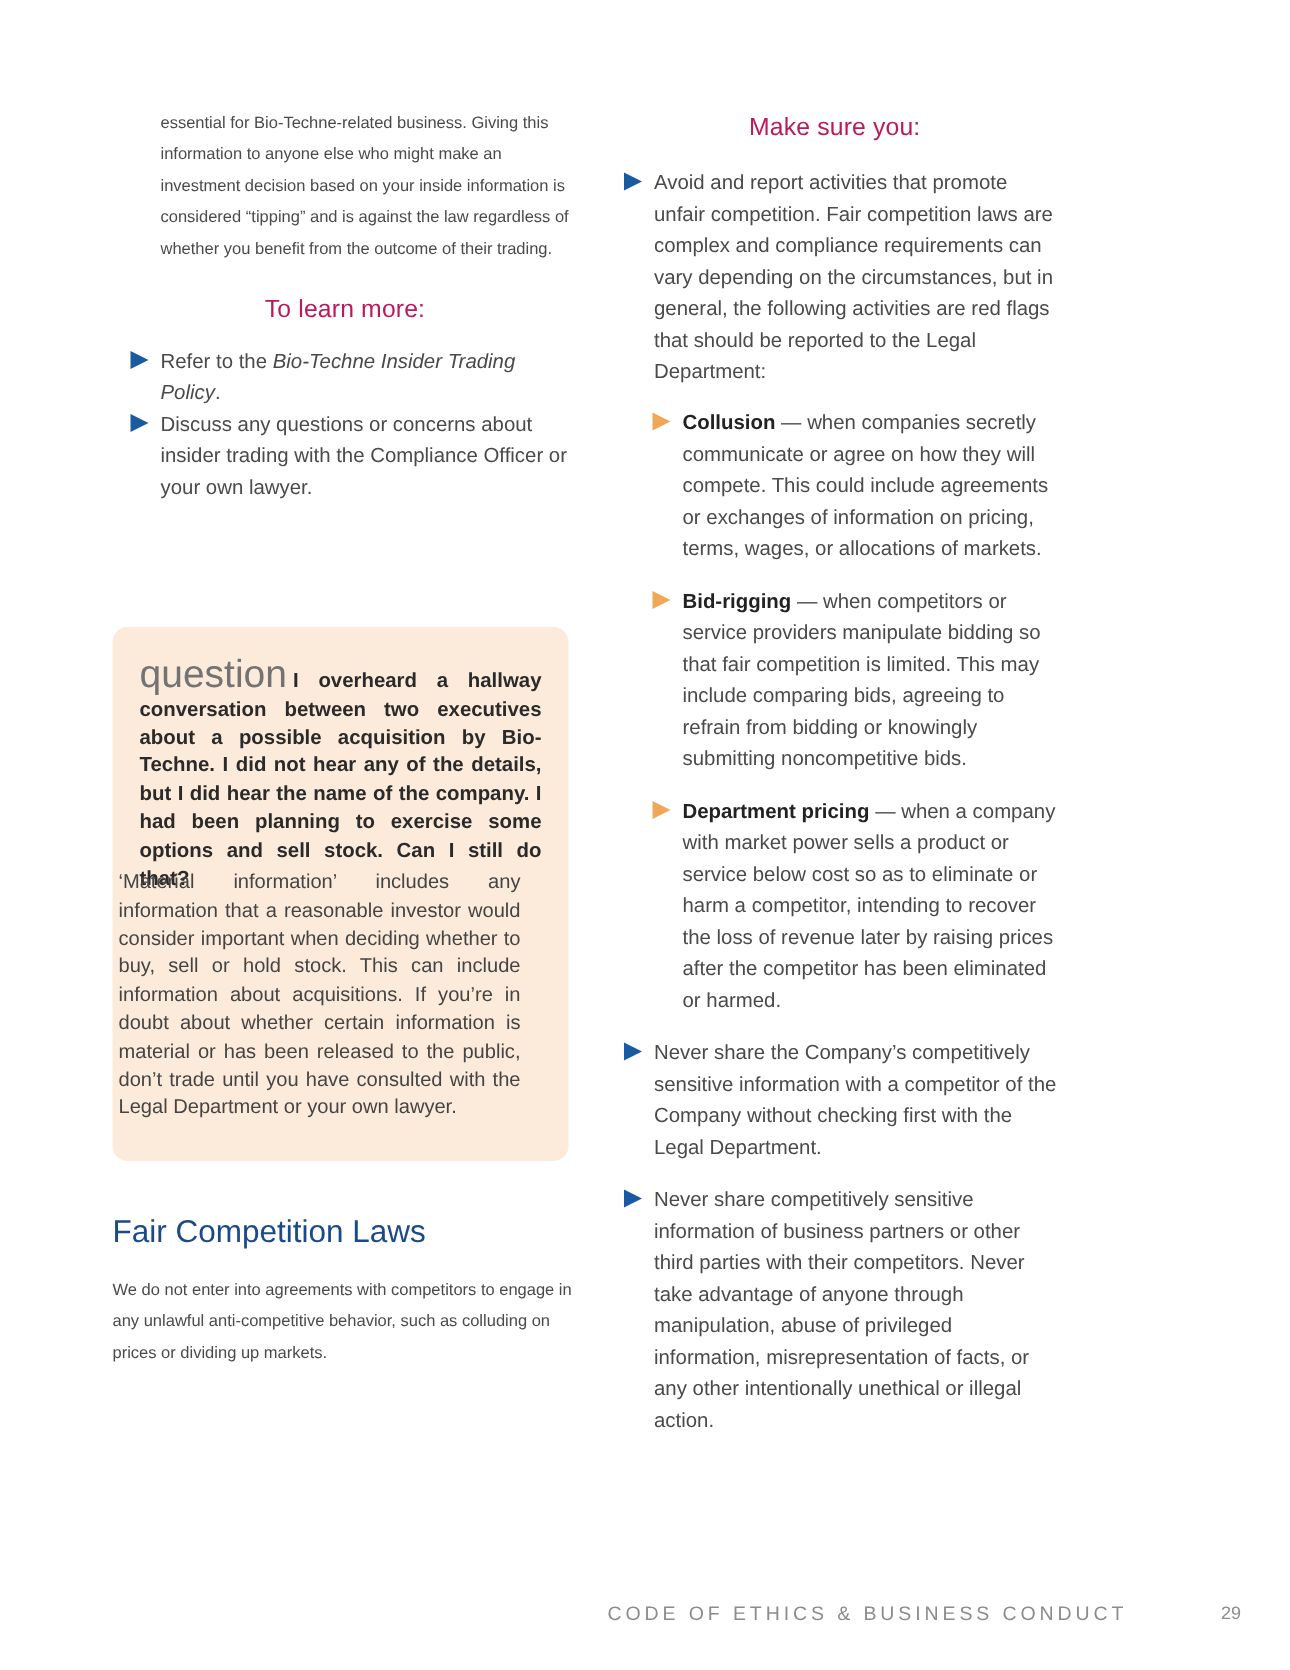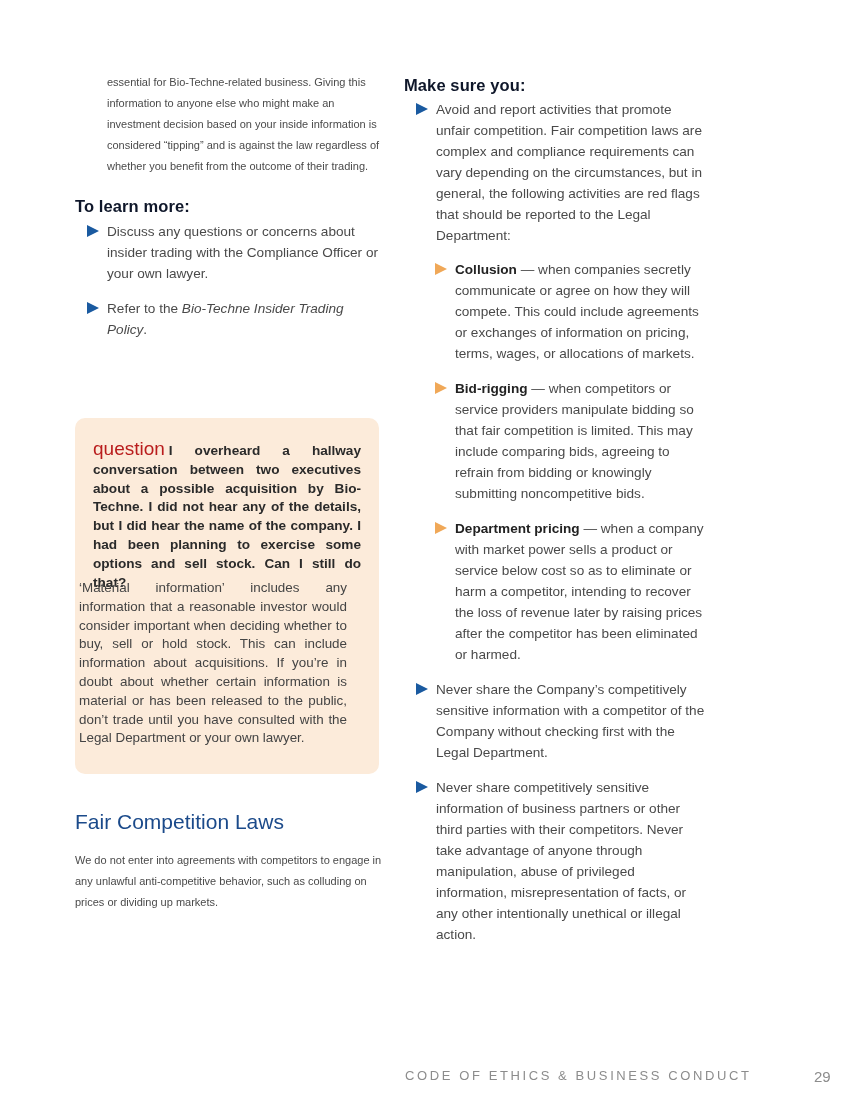--- a/index.html
+++ b/index.html
@@ -3,76 +3,76 @@
 <meta charset="utf-8">
 <style>
   html, body { margin: 0; padding: 0; background: #ffffff; }
   body { width: 860px; height: 1113px; position: relative; overflow: hidden;
          font-family: "Liberation Sans", sans-serif; color: #4a4a4a; }
   .col { position: absolute; }
   .left { left: 75px; top: 72px; width: 310px; }
   .right { left: 404px; top: 76px; width: 305px; }
   p { margin: 0; font-size: 11px; line-height: 21px; }
   .intro { padding-left: 32px; }
-  h3 { margin: 0; color: #0f172a; font-size: 16.5px; font-weight: bold; letter-spacing: 0.1px; }
+  h3 { margin: 0; color: #be185d; font-size: 16.5px; font-weight: normal; letter-spacing: 0.1px; text-align: center; }
   .bl { list-style: none; margin: 0; padding: 0; }
   .bl li { position: relative; padding-left: 32px; font-size: 13.6px; line-height: 21px; }
   .bl li .arrow { position: absolute; left: 12px; top: 4px; width: 0; height: 0;
       border-top: 6px solid transparent; border-bottom: 6px solid transparent;
       border-left: 12px solid #1a5aa0; }
   .bl.sub li { padding-left: 51px; }
   .bl.sub li .arrow { left: 31px; border-left-color: #f0a858; }
   .term { font-weight: bold; color: #222; }
   .qbox { position: absolute; left: 75px; top: 418px; width: 304px; height: 356px;
           background: #fcebda; border-radius: 10px; }
   .qbox .qtext { position: absolute; left: 18px; top: 22px; width: 268px;
        font-weight: bold; color: #2a2a2a; font-size: 13.6px; line-height: 18.8px; text-align: justify; }
-  .qlabel { color: #b91c1c; font-weight: normal; font-size: 19px; margin-right: 4px; }
+  .qlabel { color: #737373; font-weight: normal; font-size: 26px; margin-right: 4px; }
   .qbox .atext { position: absolute; left: 4px; top: 161px; width: 268px;
        font-size: 13.4px; line-height: 18.8px; color: #444; text-align: justify; }
   h2 { margin: 0; color: #1b4a8a; font-size: 21px; font-weight: normal; position: absolute; left: 75px; top: 810px; }
   .body2 { position: absolute; left: 75px; top: 840px; width: 310px; }
   .footer { position: absolute; top: 1068px; left: 405px; font-size: 13px; letter-spacing: 2.6px; color: #8c8c8c; }
-  .pagenum { position: absolute; top: 1068px; left: 814px; font-size: 15px; color: #8c8c8c; }
+  .pagenum { position: absolute; top: 1068px; left: 814px; font-size: 12px; color: #8c8c8c; }
   i { font-style: italic; }
 </style>
 </head>
 <body>
 
 <div class="col left">
   <p class="intro">essential for Bio-Techne-related business. Giving this information to anyone else who might make an investment decision based on your inside information is considered “tipping” and is against the law regardless of whether you benefit from the outcome of their trading.</p>
 
   <h3 style="margin-top:20px">To learn more:</h3>
   <ul class="bl" style="margin-top:5px">
+    <li style="margin-top:14px">
+      <span class="arrow"></span>
+      <span>Refer to the </span><i>Bio-Techne Insider Trading Policy</i><span>.</span>
+    </li>
     <li>
       <span class="arrow"></span>
       <span>Discuss any questions or concerns about insider trading with the Compliance Officer or your own lawyer.</span>
-    </li>
-    <li style="margin-top:14px">
-      <span class="arrow"></span>
-      <span>Refer to the </span><i>Bio-Techne Insider Trading Policy</i><span>.</span>
     </li>
   </ul>
 </div>
 
 <div class="qbox">
   <div class="qtext">
     <span class="qlabel">question</span><span>I overheard a hallway conversation between two executives about a possible acquisition by Bio-Techne.  I did not hear any of the details, but I did hear the name of the company.   I had been planning to exercise some options and sell stock.  Can I still do that?</span>
   </div>
   <div class="atext">‘Material information’ includes any information that a reasonable investor would consider important when deciding whether to buy, sell or hold stock. This can include information about acquisitions.  If you’re in doubt about whether certain information is material or has been released to the public, don’t trade until you have consulted with the Legal Department or your own lawyer.</div>
 </div>
 
 <h2>Fair Competition Laws</h2>
 <div class="body2">
   <p style="margin-top:10px">We do not enter into agreements with competitors to engage in any unlawful anti-competitive behavior, such as colluding on prices or dividing up markets.</p>
 </div>
 
 <div class="col right">
   <h3>Make sure you:</h3>
-  <ul class="bl" style="margin-top:4px">
+  <ul class="bl" style="margin-top:16px">
     <li>
       <span class="arrow"></span>
       <span>Avoid and report activities that promote unfair competition. Fair competition laws are complex and compliance requirements can vary depending on the circumstances, but in general, the following activities are red flags that should be reported to the Legal Department:</span>
       <ul class="bl sub" style="margin-top:13px; margin-left:-32px">
         <li>
           <span class="arrow"></span>
           <span class="term">Collusion</span><span> — when companies secretly communicate or agree on how they will compete. This could include agreements or exchanges of information on pricing, terms, wages, or allocations of markets.</span>
         </li>
         <li style="margin-top:14px">
           <span class="arrow"></span>

